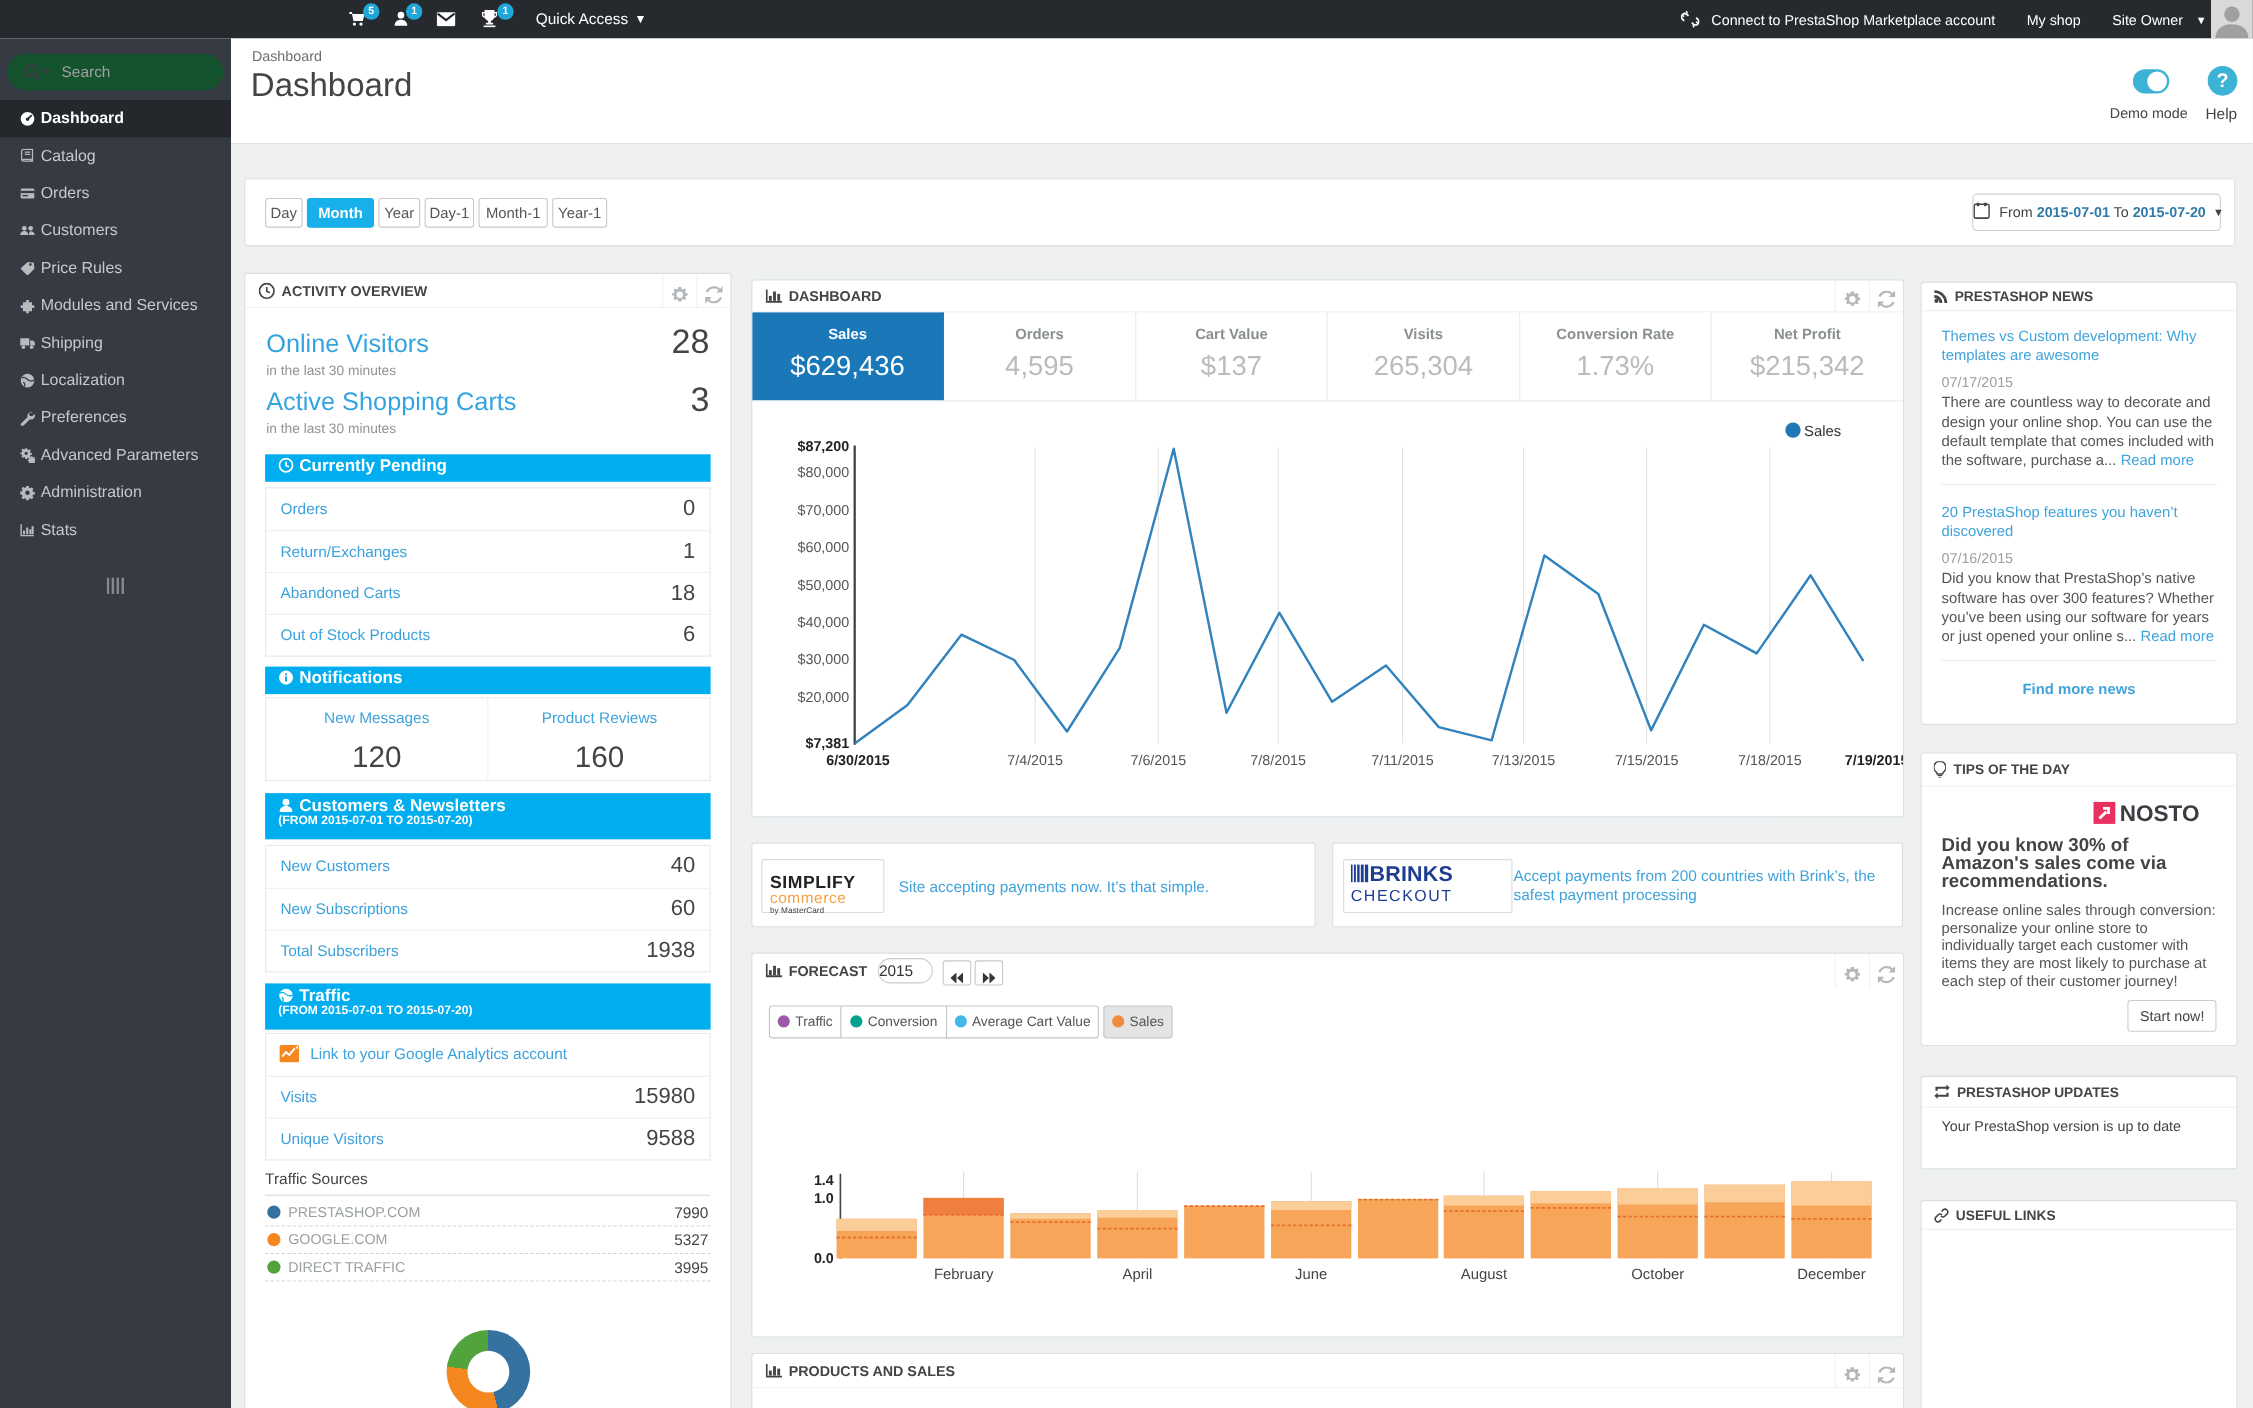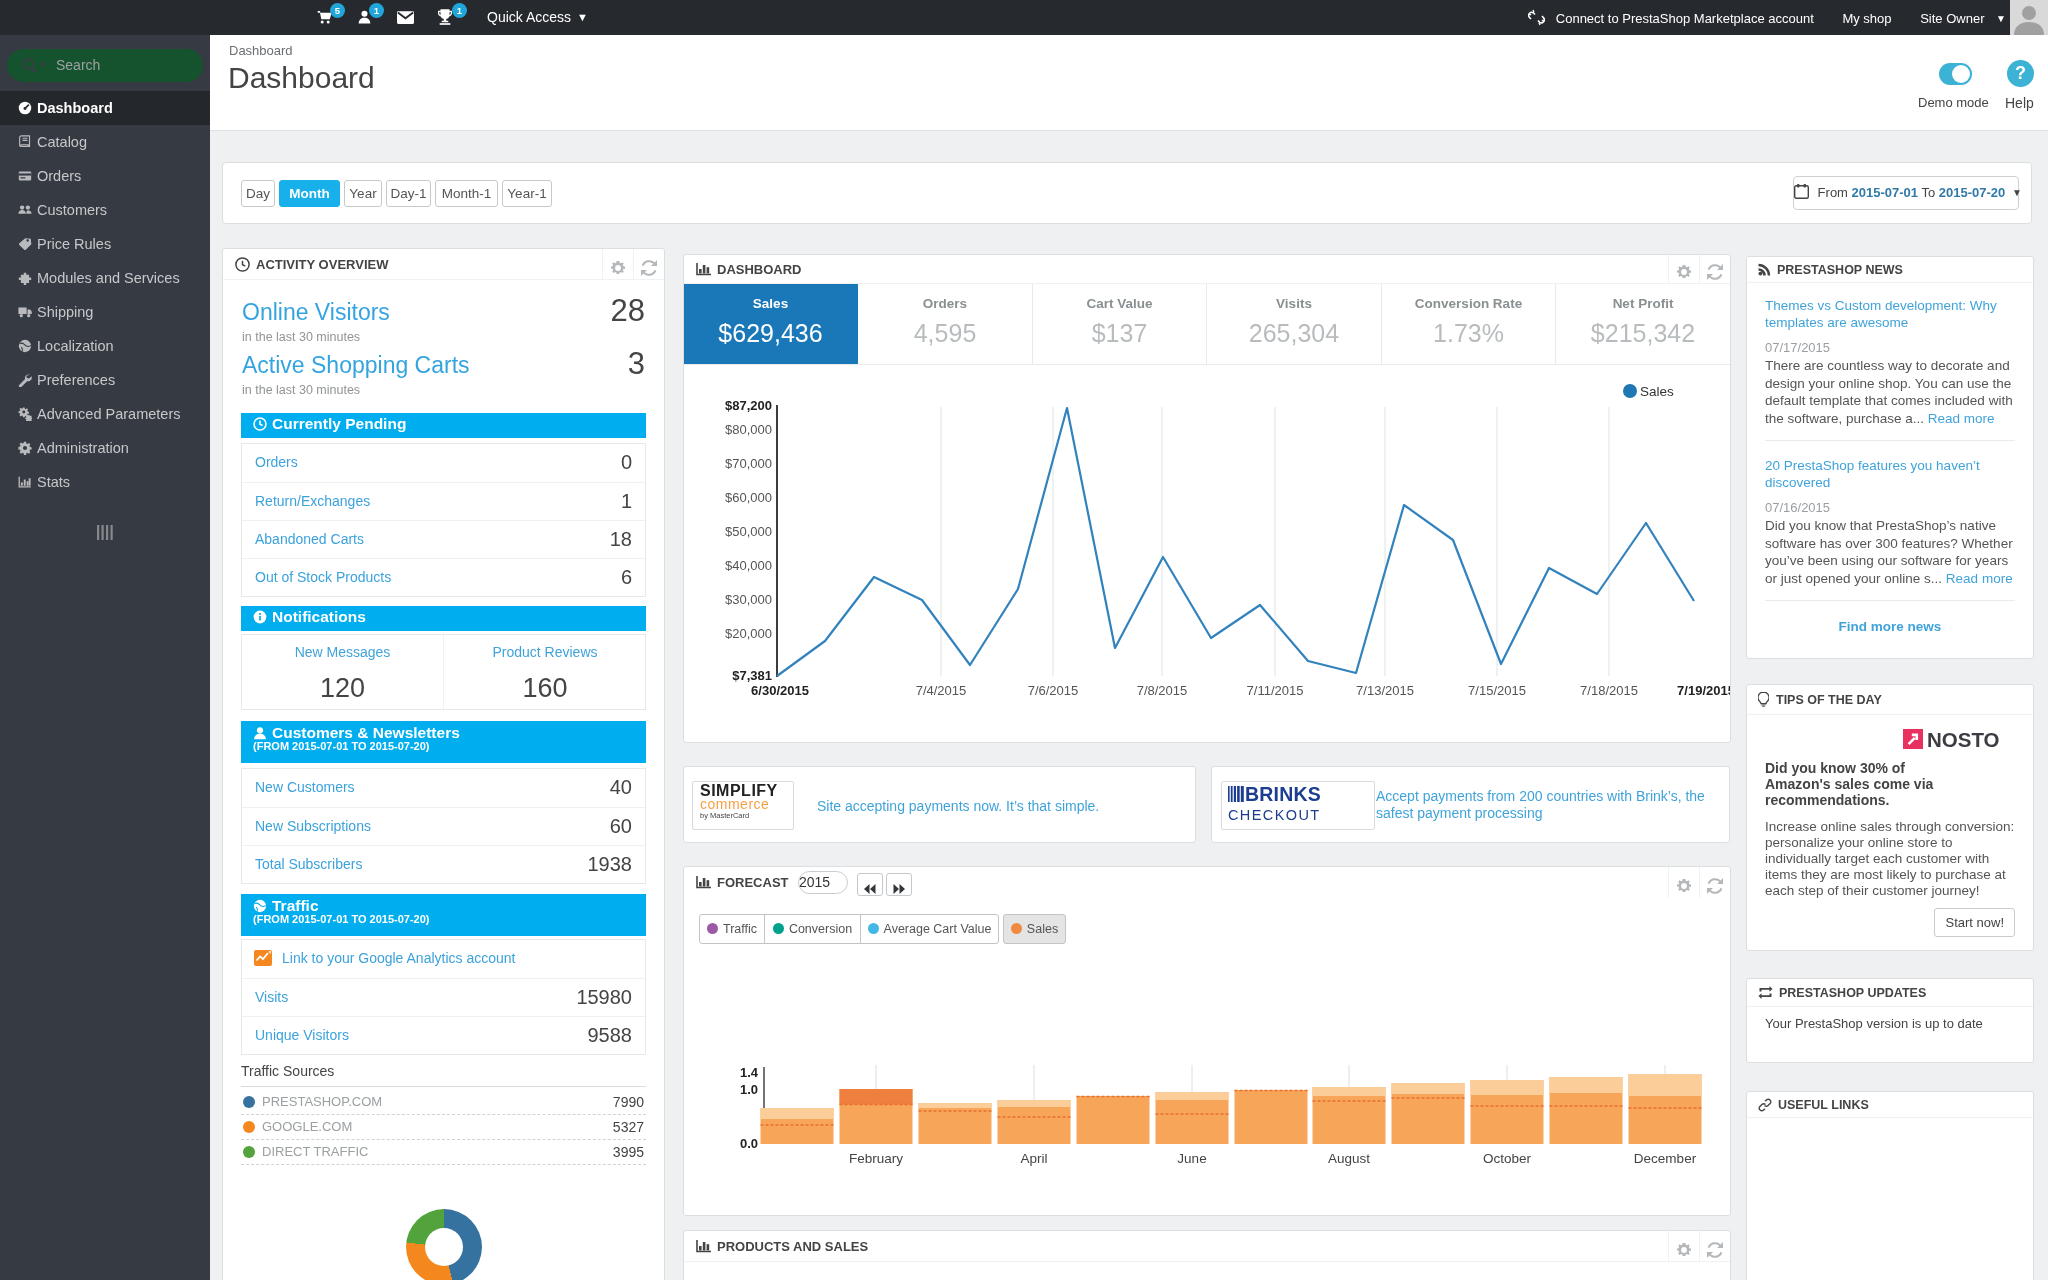--- a/index.html
+++ b/index.html
@@ -462,21 +462,21 @@
     <text class="axlab" x="701" y="331" text-anchor="middle">7/13/2015</text>
     <text class="axlab" x="813" y="331" text-anchor="middle">7/15/2015</text>
     <text class="axlab" x="925" y="331" text-anchor="middle">7/18/2015</text>
     <text class="axlabB" x="1022" y="331" text-anchor="middle">7/19/2015</text>
     <circle cx="946" cy="27" r="7" fill="#1f77b4"></circle>
     <text x="956" y="32" font-size="13.5" fill="#333">Sales</text>
   </svg>
 </div>
 
 <div class="banner" style="left:683px;width:513px">
-  <div class="logobox" style="left:8px;width:102px;height:49px;padding:0 0 0 7px">
+  <div class="logobox" style="left:8px;width:112px;height:49px;padding:12px 0 0 7px">
     <div style="font-size:16px;font-weight:bold;color:#222;letter-spacing:0.5px">SIMPLIFY</div>
     <div style="font-size:14px;color:#f6a044;margin-top:-4px;letter-spacing:0.5px">commerce</div>
     <div style="font-size:7.5px;color:#444;margin-top:-1px">by MasterCard</div>
   </div>
   <div style="position:absolute;left:133px;top:31px;font-size:14px;color:#3fa3da">Site accepting payments now. It’s that simple.</div>
 </div>
 <div class="banner" style="left:1211px;width:519px">
   <div class="logobox" style="left:9px;width:154px;height:49px;padding:3px 0 0 6px">
     <div style="height:21px"><svg width="122" height="19" viewBox="0 0 122 19">
           <g fill="#1d3d91">
@@ -624,21 +624,21 @@
   <div class="rhead" style="height:30px;line-height:30px"><svg width="11" height="15" viewBox="0 0 11 15" style="vertical-align:-3px;margin-right:7px">
         <path d="M5.5 0A5.5 5.5 0 0 0 2 9.7c.6.5 1 1.2 1 2h5a2.6 2.6 0 0 1 1-2A5.5 5.5 0 0 0 5.5 0z" fill="none" stroke="#444" stroke-width="1.3"></path>
         <path d="M3.4 12.5h4.2v1H3.4zM4.2 14.2h2.6v0.8H4.2z" fill="#444"></path>
       </svg>TIPS OF THE DAY</div>
   <div class="rbody">
     <div style="text-align:right;margin-top:3px"><svg width="112" height="22" viewBox="0 0 112 22">
           <rect x="0" y="1" width="20" height="20" fill="#e8315f"></rect>
           <path d="M5.3 16.7L11.5 10.5M8.5 7.5h5v5" stroke="#fff" stroke-width="2.6" fill="none" transform="translate(0.3,-0.6)"></path>
           <text x="24" y="18.5" font-family="Liberation Sans" font-size="20.5" font-weight="bold" fill="#3c3c42" letter-spacing="0">NOSTO</text>
         </svg></div>
-    <div style="font-size:14px;font-weight:bold;color:#444;line-height:16px;margin-top:6px">Did you know 30% of<br>Amazon's sales come via<br>recommendations.</div>
+    <div style="font-size:17px;font-weight:bold;color:#444;line-height:16px;margin-top:6px">Did you know 30% of<br>Amazon's sales come via<br>recommendations.</div>
     <div class="nbody" style="margin-top:11px;line-height:16px">Increase online sales through conversion: personalize your online store to individually target each customer with items they are most likely to purchase at each step of their customer journey!</div>
     <div style="text-align:right;margin-top:9px"><span style="display:inline-block;border:1px solid #c9ccce;border-radius:3px;background:#fff;font-size:13px;color:#444;padding:6px 10px">Start now!</span></div>
   </div>
 </div>
 
 <div class="rpanel" style="top:978px;height:85px">
   <div class="rhead" style="height:28px;line-height:28px"><svg width="15" height="13" viewBox="0 0 15 13" style="vertical-align:-2px;margin-right:6px">
         <path d="M3.5 5.5V3.8h8v1.9l3-2.8L11.5 0v1.9h-10v3.6zM11.5 7.5v1.7h-8V7.3l-3 2.8L3.5 13v-1.9h10V7.5z" fill="#444"></path>
       </svg>PRESTASHOP UPDATES</div>
   <div class="rbody" style="padding-top:9px">

